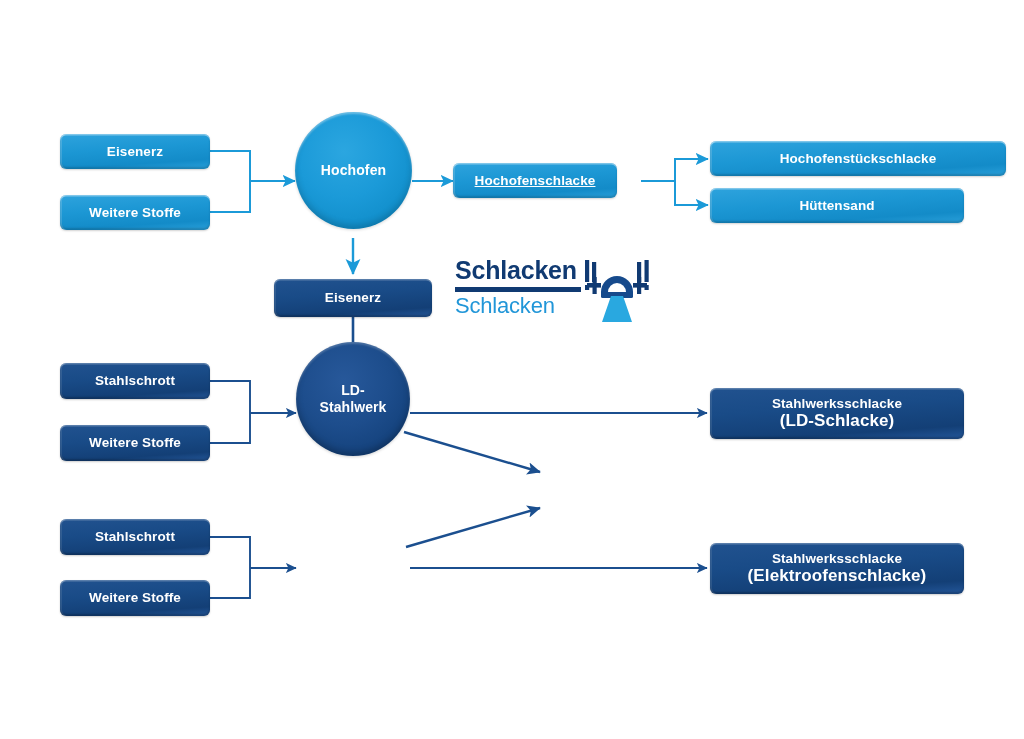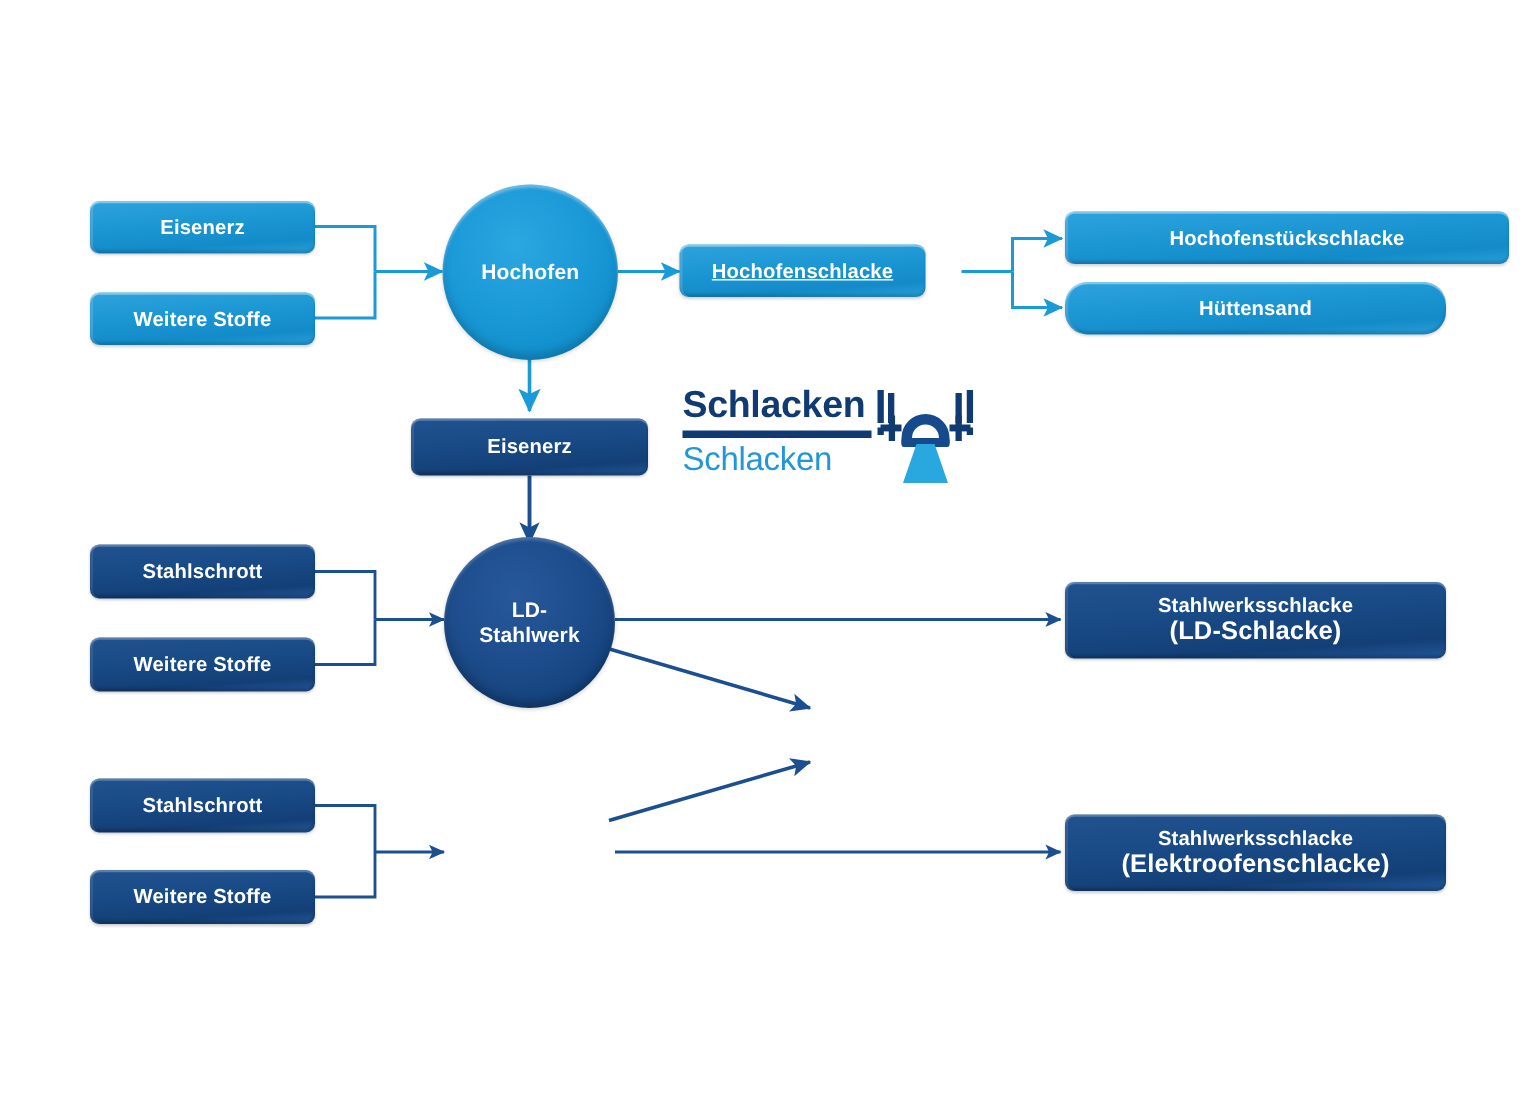--- a/index.html
+++ b/index.html
@@ -173,33 +173,33 @@
   </svg>
 
   <div class="node box light" style="left:60px; top:134px; width:150px; height:35px;">
     <span class="main-label">Eisenerz</span>
   </div>
 
   <div class="node box light" style="left:60px; top:195px; width:150px; height:35px;">
     <span class="main-label">Weitere Stoffe</span>
   </div>
 
-  <div class="node circle light" style="left:295px; top:123px; width:117px; height:117px;">
+  <div class="node circle light" style="left:295px; top:112px; width:117px; height:117px;">
     <span class="main-label">Hochofen</span>
   </div>
 
   <div class="node box light" style="left:453px; top:163px; width:164px; height:35px;text-decoration:underline;">
     <span class="main-label">Hochofenschlacke</span>
   </div>
 
   <div class="node box light" style="left:710px; top:141px; width:296px; height:35px;">
     <span class="main-label">Hochofenstückschlacke</span>
   </div>
 
-  <div class="node box light" style="left:710px; top:188px; width:254px; height:35px;border-radius:15px;">
+  <div class="node box light" style="left:710px; top:188px; width:254px; height:35px;">
     <span class="main-label">Hüttensand</span>
   </div>
 
   <div id="logo">
     <div id="logo-text">
       <div id="logo-line1">Schlacken</div>
       <div id="logo-rule"></div>
       <div id="logo-line2">Schlacken</div>
     </div>
     <div id="logo-icon">
@@ -231,21 +231,21 @@
   </div>
 
   <div class="node box dark" style="left:60px; top:363px; width:150px; height:36px;">
     <span class="main-label">Stahlschrott</span>
   </div>
 
   <div class="node box dark" style="left:60px; top:425px; width:150px; height:36px;">
     <span class="main-label">Weitere Stoffe</span>
   </div>
 
-  <div class="node circle dark" style="left:296px; top:358px; width:114px; height:114px;">
+  <div class="node circle dark" style="left:296px; top:342px; width:114px; height:114px;">
     <div>
       <span class="main-label">LD-</span>
       <span class="main-label">Stahlwerk</span>
     </div>
   </div>
 
   <div class="node box dark" style="left:710px; top:388px; width:254px; height:51px;">
     <div>
       <span class="main-label">Stahlwerksschlacke</span>
       <span class="sub">(LD-Schlacke)</span>

